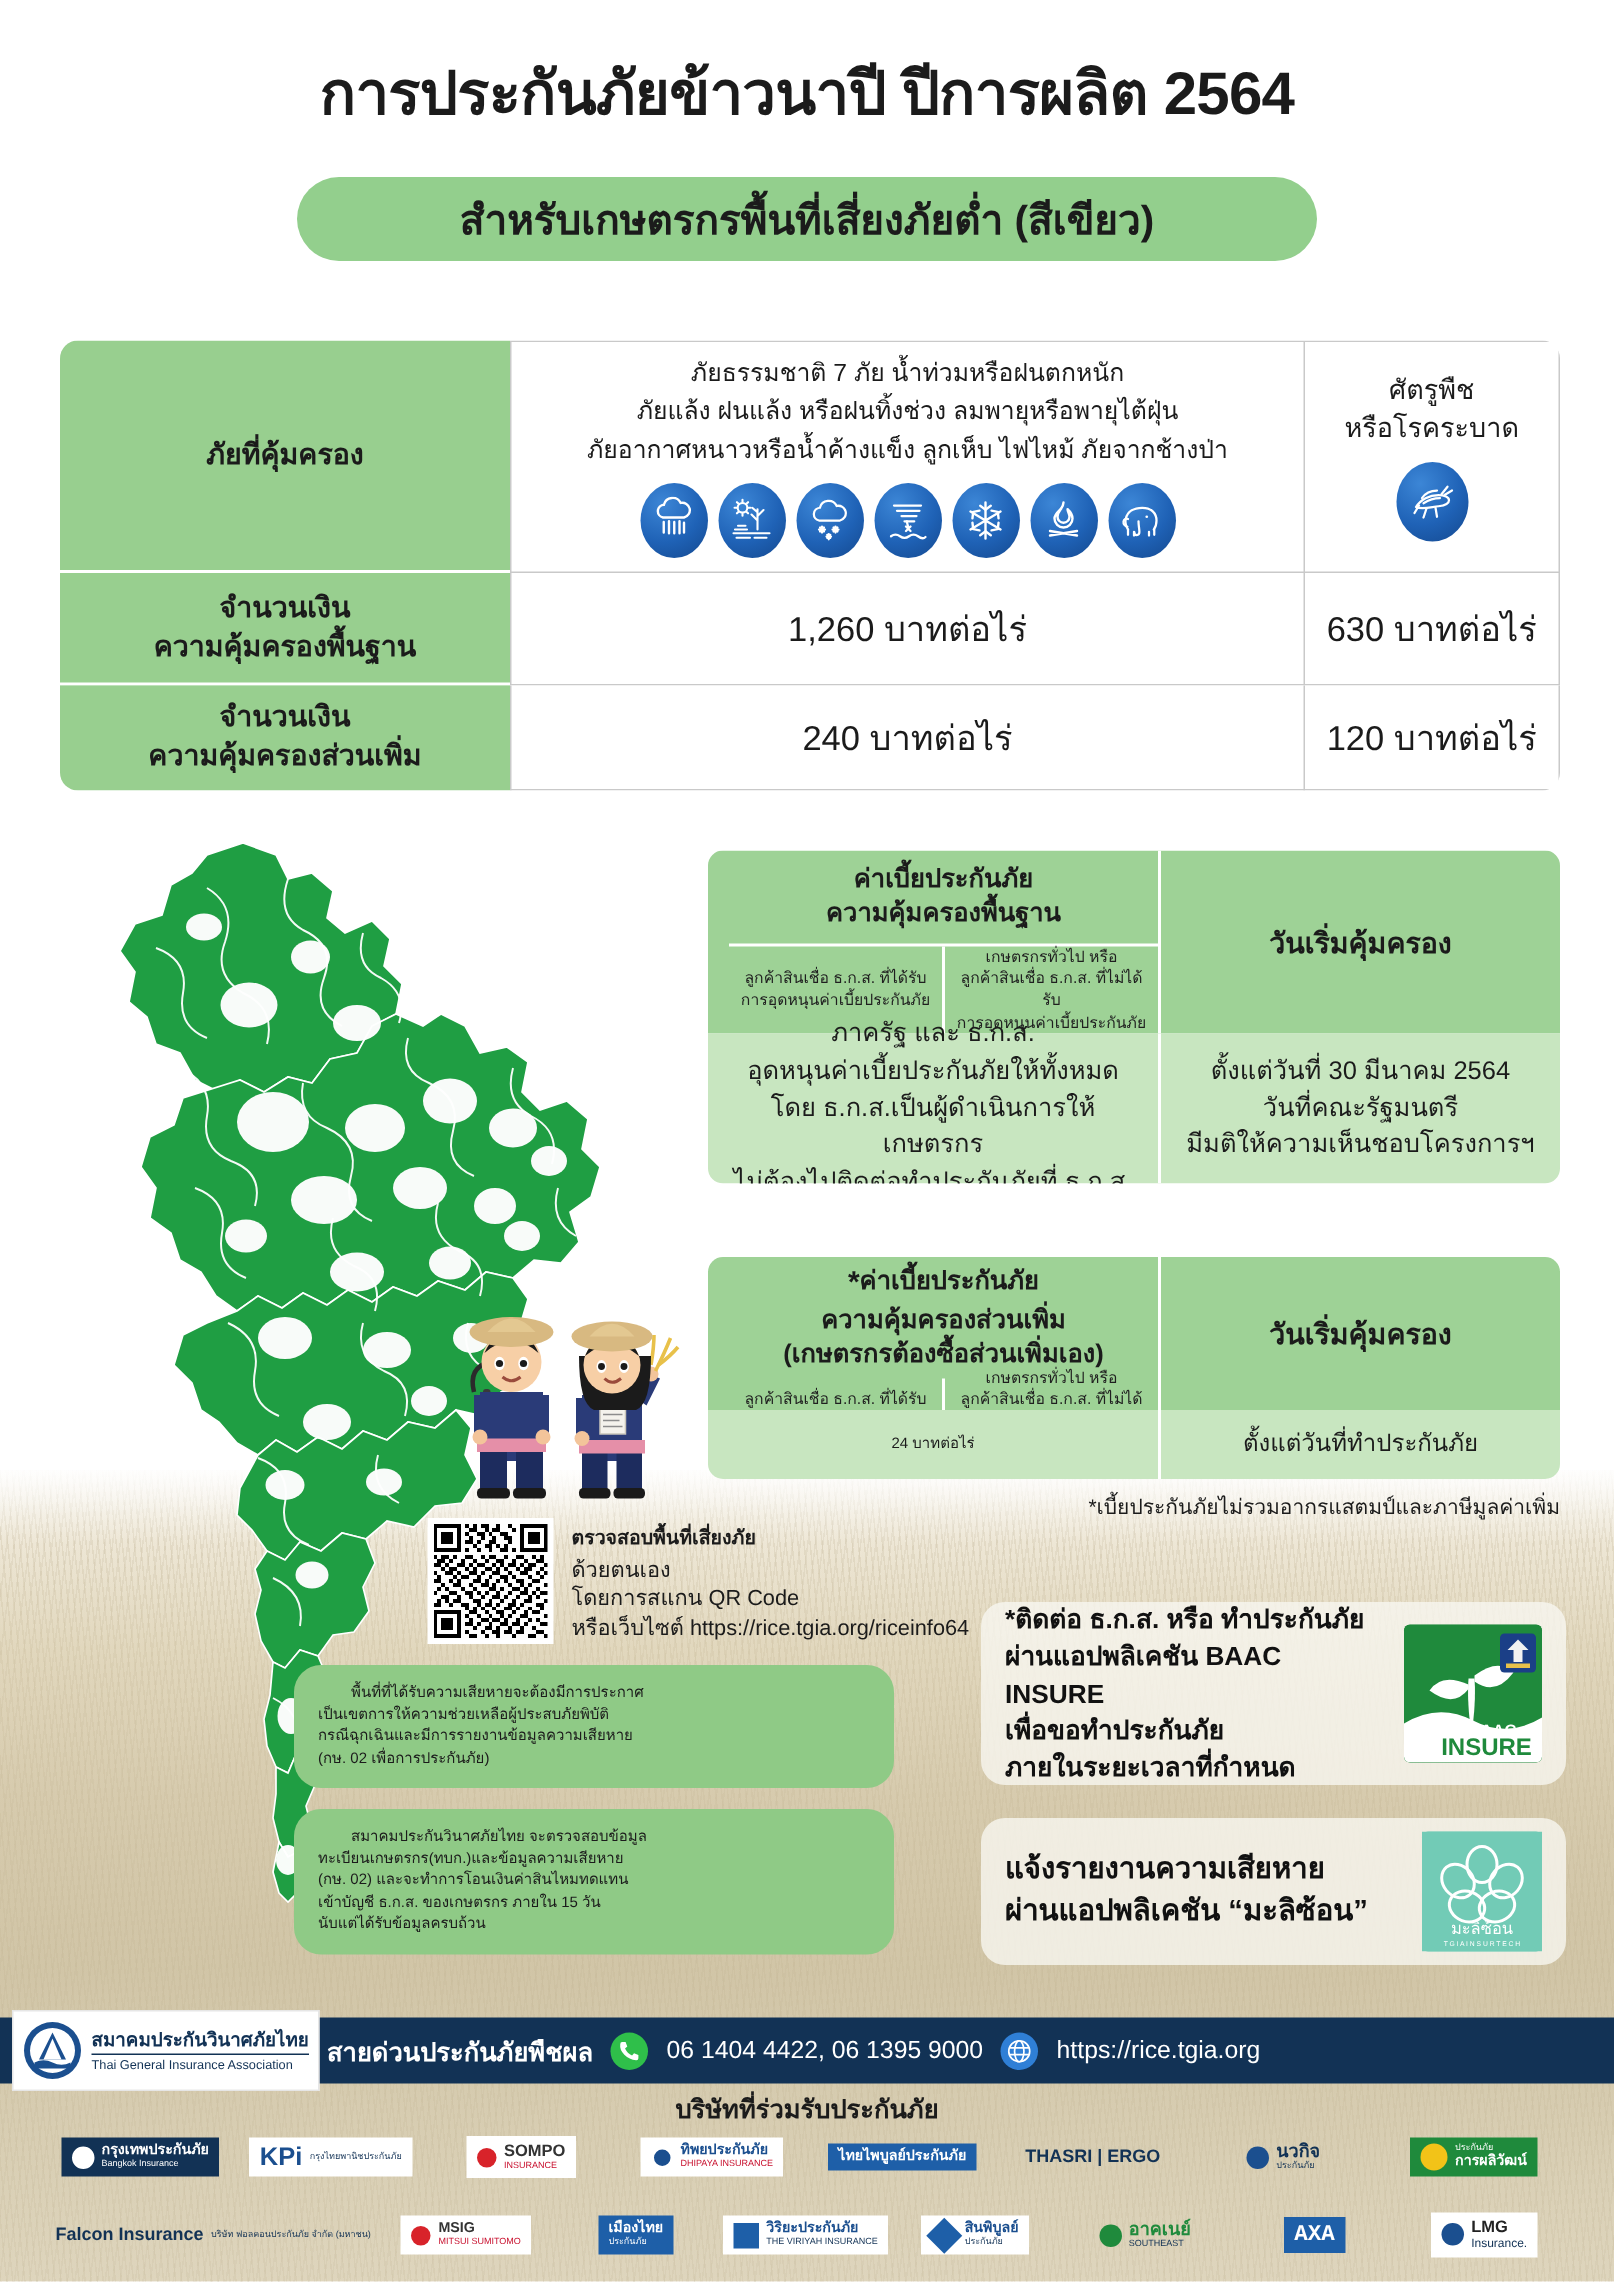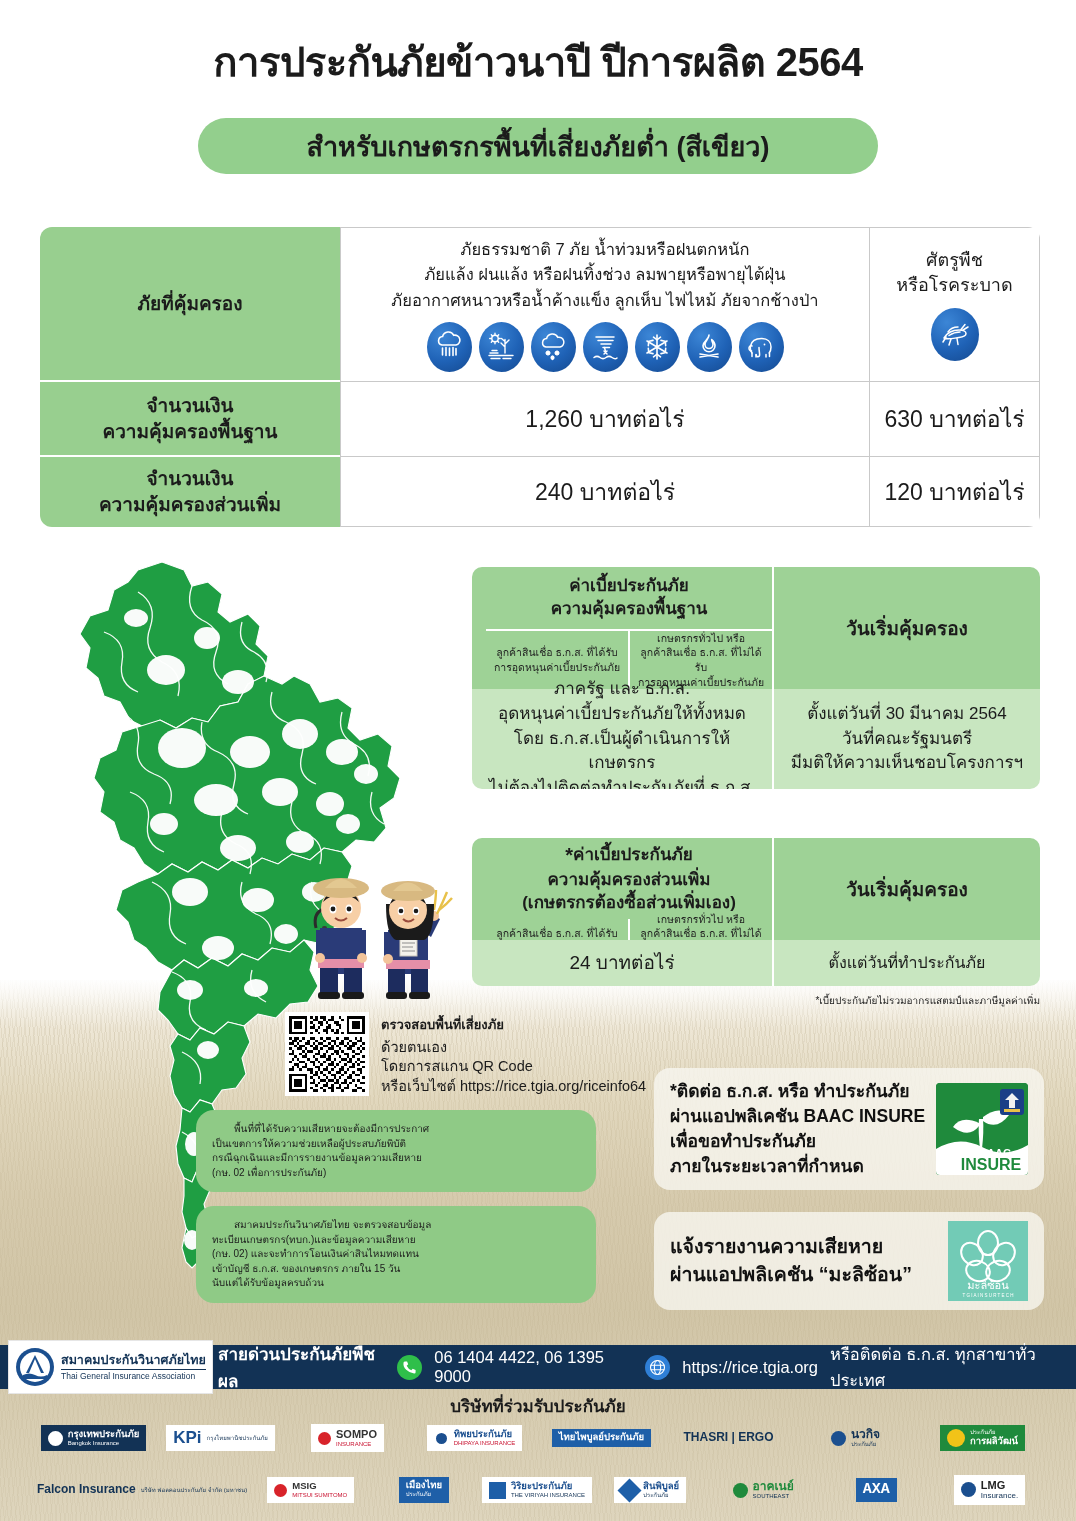--- a/index.html
+++ b/index.html
@@ -130,26 +130,26 @@
     background: #c8e6c0; color: #1b1b1b;
     display: flex; align-items: center; justify-content: center;
     text-align: center; font-size: 17px; line-height: 1.45; padding: 4px 8px;
   }
   .pt-body-right {
     background: #c8e6c0; color: #1b1b1b;
     display: flex; align-items: center; justify-content: center;
     text-align: center; font-size: 17px; line-height: 1.45;
     border-left: 2px solid #ffffff; padding: 4px 8px;
   }
-  .pt-body-left.small { font-size: 19px; }
+  .pt-body-left.small { font-size: 10px; }
   .star { font-size: 20px; vertical-align: -2px; }
 
   #premium-note {
     top: 993px; left: 472px; width: 568px; text-align: right;
-    font-size: 10px; color: #1b1b1b;
+    font-size: 14px; color: #1b1b1b;
   }
 
   
   #qr-block { top: 1012px; left: 285px; width: 380px; height: 92px; display: flex; gap: 12px; }
   #qr-code {
     width: 84px; height: 84px; background: #ffffff; padding: 4px;
     flex: 0 0 84px;
   }
   #qr-code svg { display: block; width: 100%; height: 100%; }
   .qr-texts { padding-top: 2px; }
@@ -161,21 +161,21 @@
     background: #8fca86; border-radius: 18px; color: #1b1b1b;
     font-size: 10px; line-height: 1.45; padding: 12px 16px;
   }
   #note-box-1 { top: 1110px; left: 196px; width: 400px; }
   #note-box-2 { top: 1206px; left: 196px; width: 400px; }
   .indent { display: inline-block; width: 22px; }
 
   
   .glass-box {
     background: rgba(248,246,240,0.80); border-radius: 16px;
-    display: flex; align-items: center; padding: 12px 16px; 
+    display: flex; align-items: center; padding: 12px 16px; gap: 12px;
   }
   #baac-box { top: 1068px; left: 654px; width: 390px; height: 122px; }
   #mali-box { top: 1212px; left: 654px; width: 390px; height: 98px; }
   .glass-text { flex: 1; font-size: 17.5px; font-weight: bold; line-height: 1.42; color: #111; }
   #mali-box .glass-text { font-size: 19.5px; }
 
   #baac-logo {
     width: 92px; height: 92px; background: #1f8a3c; border-radius: 4px;
     position: relative; flex: 0 0 92px; overflow: hidden;
   }
@@ -878,21 +878,20 @@
   </span>
   <span class="f-phone">06 1404 4422, 06 1395 9000</span>
   <span class="f-icon blue">
     <svg width="17" height="17" viewBox="0 0 18 18" fill="none" stroke="#fff" stroke-width="1.2">
         <circle cx="9" cy="9" r="7.4"></circle>
         <ellipse cx="9" cy="9" rx="3.3" ry="7.4"></ellipse>
         <path d="M1.8 6.6h14.4M1.8 11.4h14.4"></path>
       </svg>
   </span>
   <span class="f-url">https://rice.tgia.org</span>
-  <span class="f-tail">หรือติดต่อ ธ.ก.ส. ทุกสาขาทั่วประเทศ</span>
 </div>
 
 <div id="tgia-logo">
   <svg id="tgia-mark" viewBox="0 0 40 40">
     <circle cx="20" cy="20" r="19" fill="#1b4f8f"></circle>
     <circle cx="20" cy="20" r="15" fill="#ffffff"></circle>
     <path d="M20 8 L29 26 H11 Z" fill="#1b4f8f"></path>
     <path d="M20 12 L26 26 H14 Z" fill="#ffffff"></path>
     <path d="M8 28 q6 -3 12 0 q6 3 12 0 v4 H8z" fill="#1b4f8f"></path>
   </svg>

